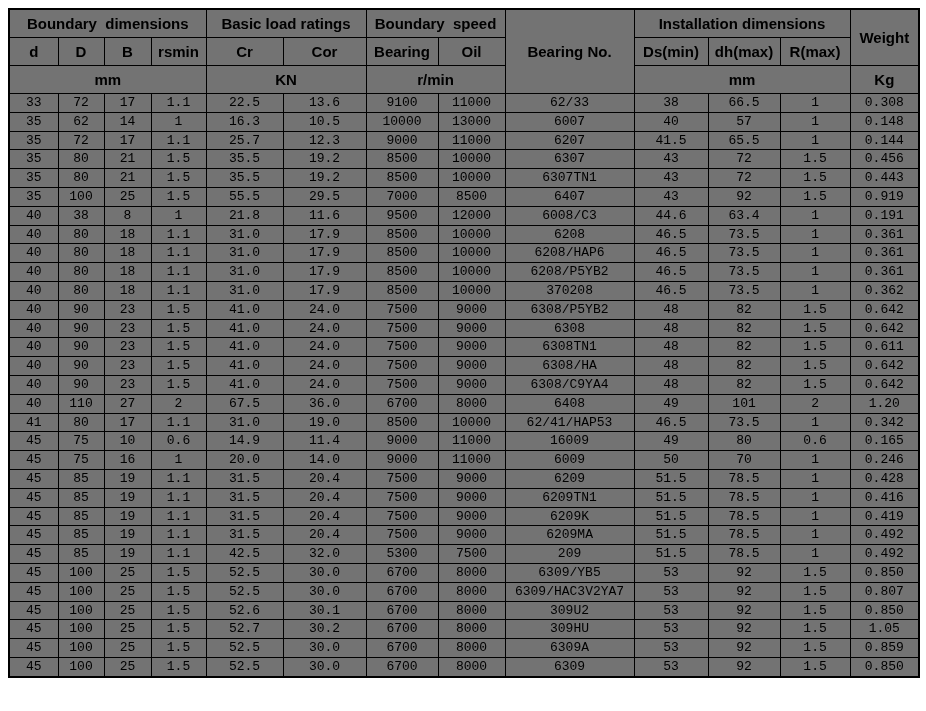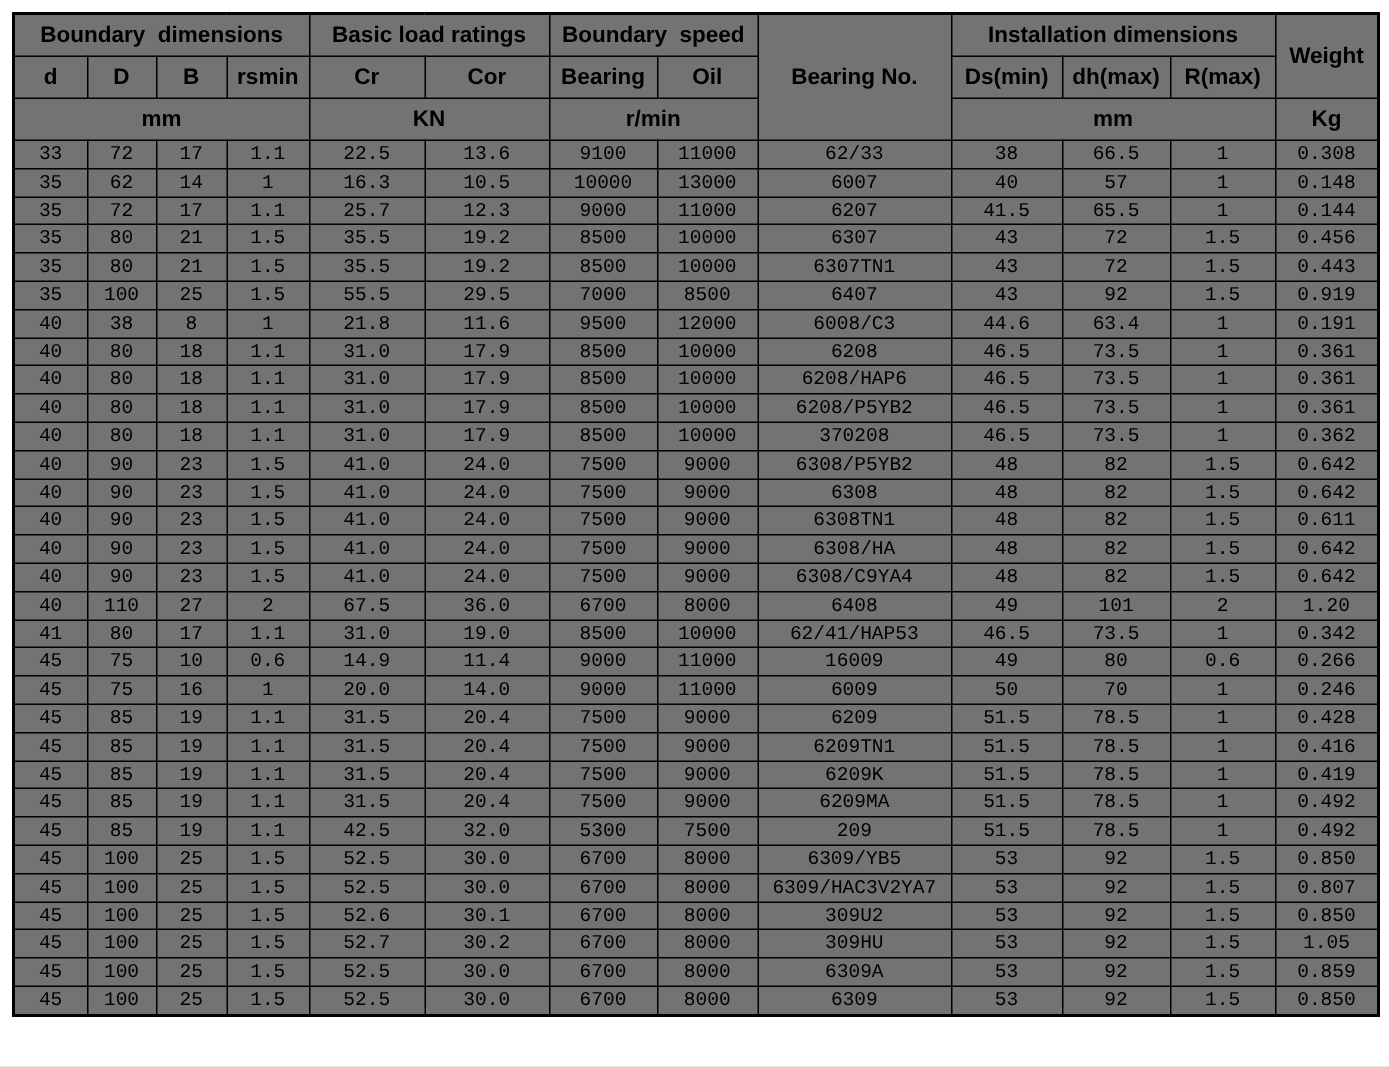--- a/index.html
+++ b/index.html
@@ -377,21 +377,21 @@
           <td>10</td>
           <td>0.6</td>
           <td>14.9</td>
           <td>11.4</td>
           <td>9000</td>
           <td>11000</td>
           <td>16009</td>
           <td>49</td>
           <td>80</td>
           <td>0.6</td>
-          <td>0.266</td>
+          <td>0.165</td>
         </tr>
         <tr>
           <td>45</td>
           <td>75</td>
           <td>16</td>
           <td>1</td>
           <td>20.0</td>
           <td>14.0</td>
           <td>9000</td>
           <td>11000</td>

